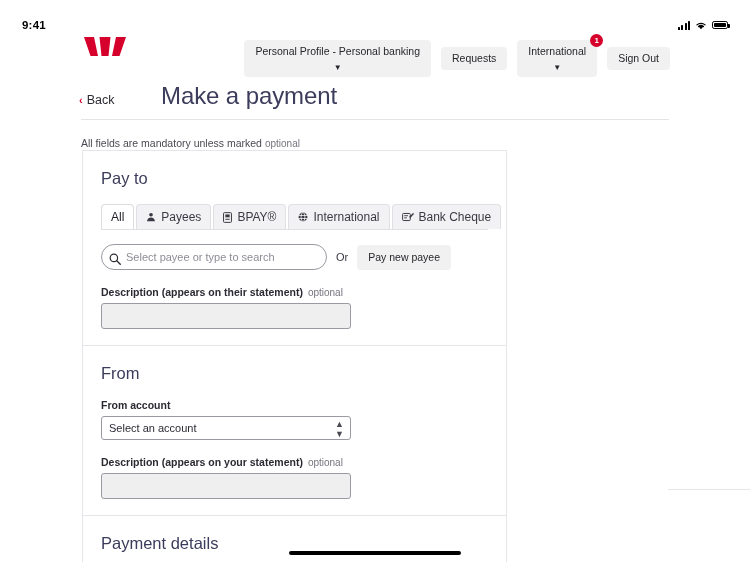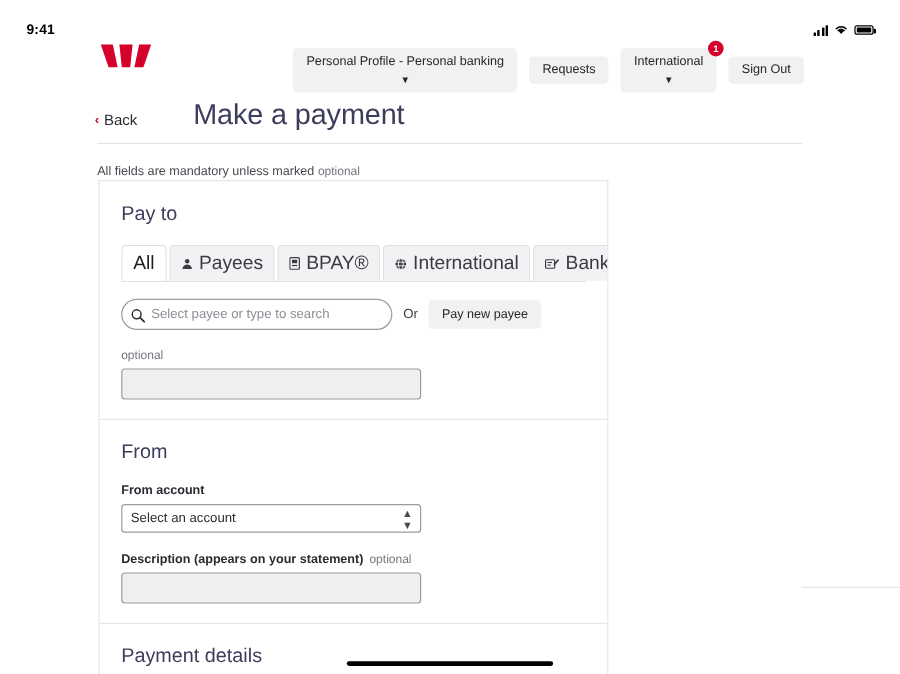--- a/index.html
+++ b/index.html
@@ -100,21 +100,21 @@
   .section + .section { border-top: 1px solid #e6e6ea; }
   .section-title {
     font-size: 16.5px; color: #3c3c5c; font-weight: normal; margin-bottom: 16px;
   }
   
   .tabs { display: flex; align-items: flex-end; gap: 2px; margin-bottom: 14px; }
   .tab {
     display: flex; align-items: center; gap: 5px;
     background: #f2f2f4; border: 1px solid #e0e0e4; border-bottom: none;
     border-radius: 4px 4px 0 0;
-    font-size: 16px; color: #3a3a44; padding: 5px 9px; cursor: pointer;
+    font-size: 12px; color: #3a3a44; padding: 5px 9px; cursor: pointer;
     white-space: nowrap; line-height: 1.2;
   }
   .tab.active { background: #fff; border-color: #dcdce1; color: #1e1e26; }
   .tab svg { display: block; flex: none; }
   .tabs-underline { height: 1px; background: #e0e0e4; margin: -14px 0 14px 0; }
 
   
   .row { display: flex; align-items: center; gap: 9px; }
   .search-wrap {
     position: relative; width: 226px; height: 26px;
@@ -295,20 +295,21 @@
               <path d="M8.4 8.4 L12.2 12.2" stroke="#2b2b33" stroke-width="1.5" stroke-linecap="round"></path>
             </svg>
           </span>
           <input class="search-input" type="text" placeholder="Select payee or type to search" style="">
         </div>
         <span class="or-text">Or</span>
         <button class="newpayee-btn">Pay new payee</button>
       </div>
 
       <div class="field-label">
+        <span>Description (appears on their statement)</span>
         <span class="opt">optional</span>
       </div>
       <input class="text-input" type="text" placeholder="" style="">
     </div>
 
     <div class="section">
       <div class="section-title">From</div>
 
       <div class="field-label">
         <span>From account</span>

